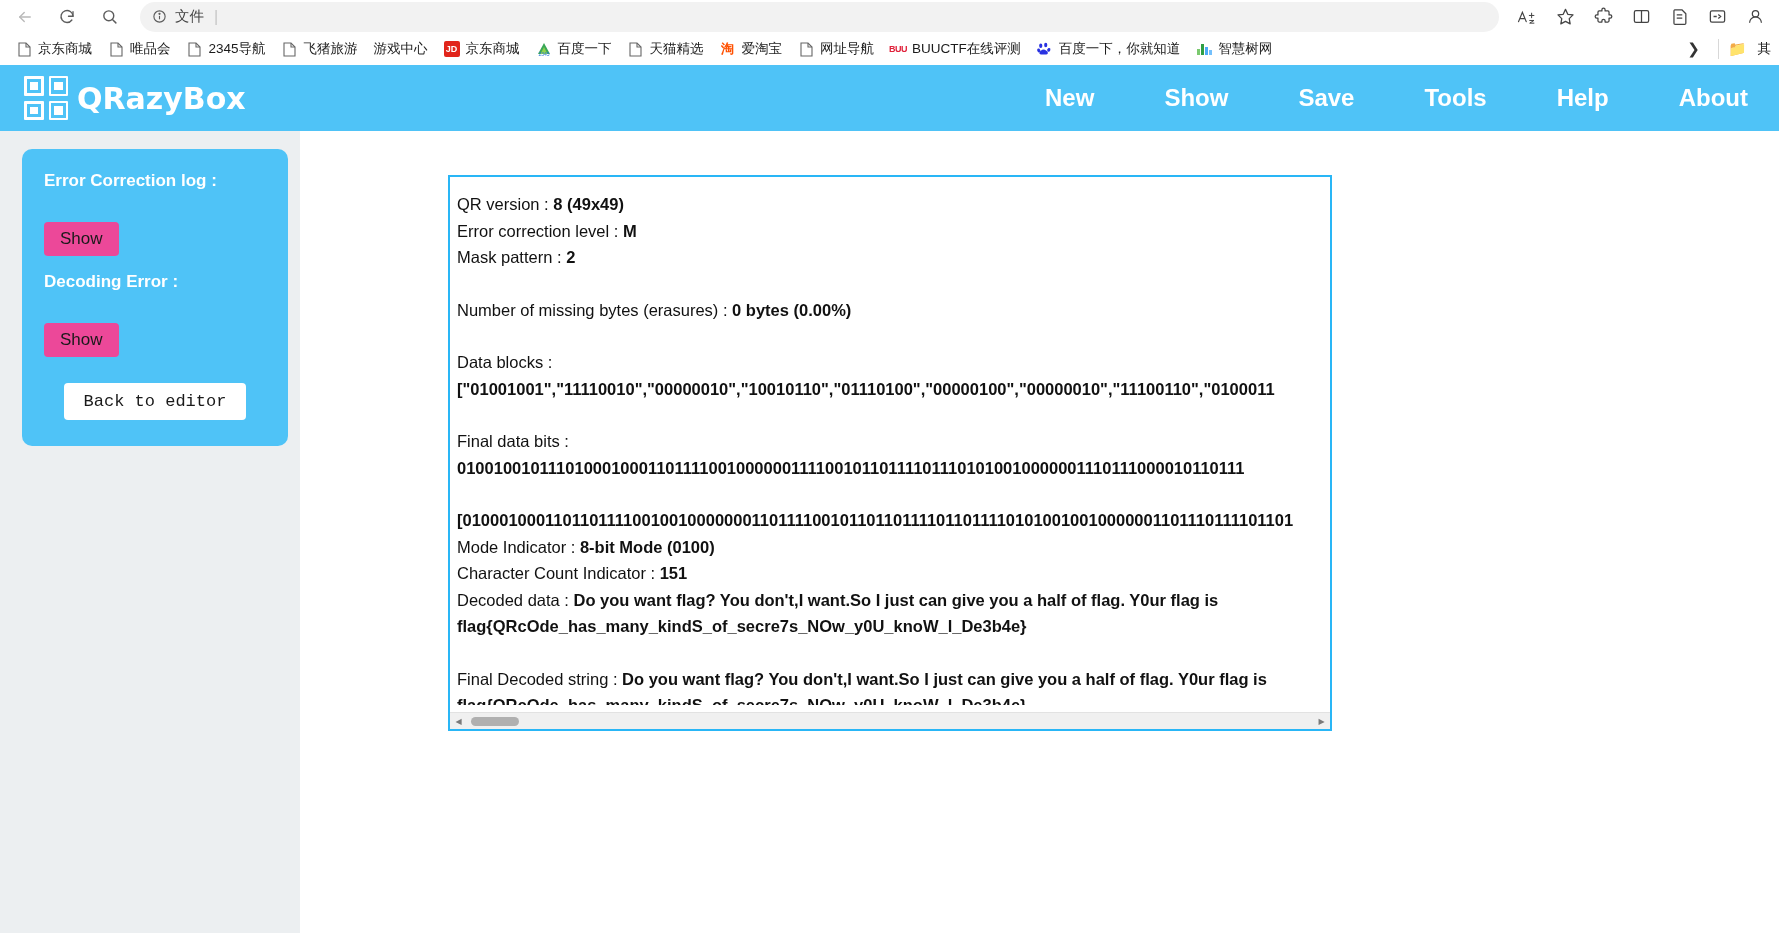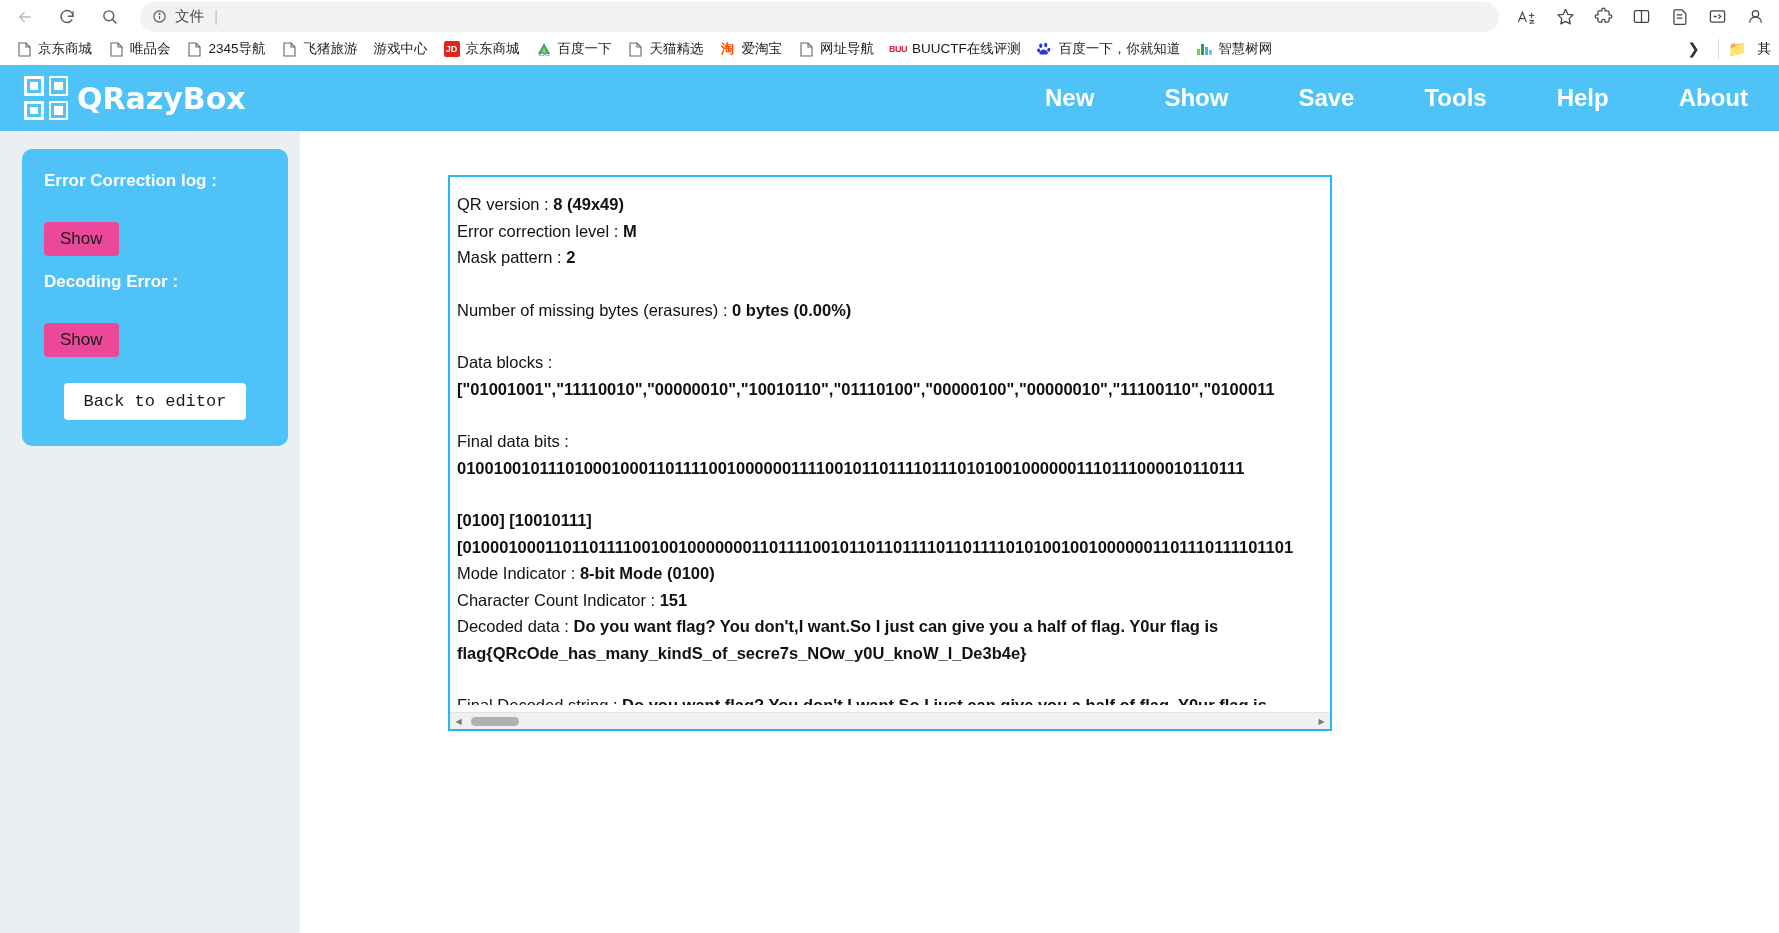--- a/index.html
+++ b/index.html
@@ -549,21 +549,20 @@
           <div class="rline">Data blocks :</div>
           <div class="rline mono-bits">["01001001","11110010","00000010","10010110","01110100","00000100","00000010","11100110","0100011</div>
 
           <div class="rline gap"></div>
 
           <div class="rline">Final data bits :</div>
           <div class="rline mono-bits">0100100101110100010001101111001000000111100101101111011101010010000001110111000010110111</div>
 
           <div class="rline gap"></div>
 
-          <div class="rline mono-bits">[0100] [10010111]</div>
           <div class="rline mono-bits">[010001000110110111100100100000001101111001011011011110110111101010010010000001101110111101101</div>
 
           <div class="rline">
             <span>Mode Indicator : </span><b>8-bit Mode (0100)</b>
           </div>
 
           <div class="rline">
             <span>Character Count Indicator : </span><b>151</b>
           </div>
 

